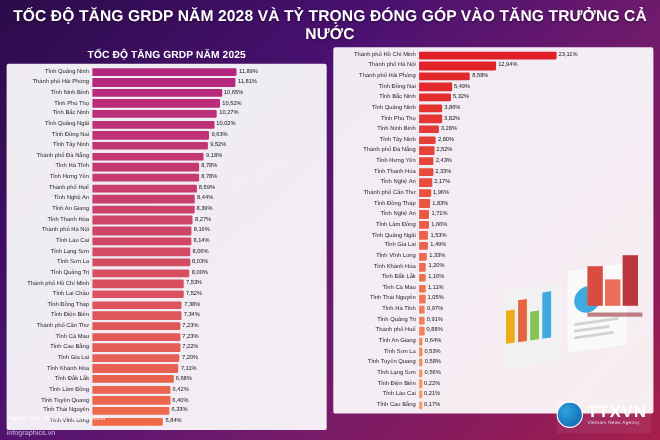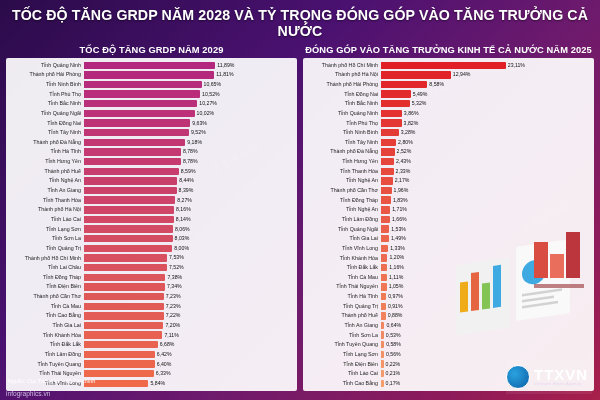--- a/index.html
+++ b/index.html
@@ -134,21 +134,21 @@
 <div class="wm" style="left:210px;top:150px;">TTXVN</div>
 <div class="wm" style="left:120px;top:250px;">TTXVN</div>
 <div class="wm" style="left:400px;top:90px;">TTXVN</div>
 <div class="wm" style="left:520px;top:210px;">TTXVN</div>
 <div class="wm" style="left:330px;top:320px;">TTXVN</div>
 
 <div id="title">TỐC ĐỘ TĂNG GRDP NĂM 2028 VÀ TỶ TRỌNG ĐÓNG GÓP VÀO TĂNG TRƯỞNG CẢ NƯỚC</div>
 
 <div id="cols">
   <div class="col">
-    <div class="subtitle">TỐC ĐỘ TĂNG GRDP NĂM 2029</div>
+    <div class="subtitle">TỐC ĐỘ TĂNG GRDP NĂM 2025</div>
     <div class="panel" id="panel-left">
         <div class="row">
           <div class="lbl">Tỉnh Quảng Ninh</div>
           <div class="barwrap">
             <div class="bar" style="width: 62.7792%; background: rgb(179, 39, 127);"></div>
             <div class="val" style="left: 62.7792%;">11,89%</div>
           </div>
         </div>
         <div class="row">
           <div class="lbl">Thành phố Hải Phòng</div>
@@ -377,21 +377,20 @@
         <div class="row">
           <div class="lbl">Tỉnh Vĩnh Long</div>
           <div class="barwrap">
             <div class="bar" style="width: 30.8352%; background: rgb(240, 106, 74);"></div>
             <div class="val" style="left: 30.8352%;">5,84%</div>
           </div>
         </div>
       </div>
   </div>
   <div class="col">
-    <div class="subtitle">ĐÓNG GÓP VÀO TĂNG TRƯỞNG KINH TẾ CẢ NƯỚC NĂM 2025</div>
     <div class="panel" id="panel-right">
         <div class="row">
           <div class="lbl">Thành phố Hồ Chí Minh</div>
           <div class="barwrap">
             <div class="bar" style="width: 59.7008%; background: rgb(224, 31, 38);"></div>
             <div class="val" style="left: 59.7008%;">23,11%</div>
           </div>
         </div>
         <div class="row">
           <div class="lbl">Thành phố Hà Nội</div>

